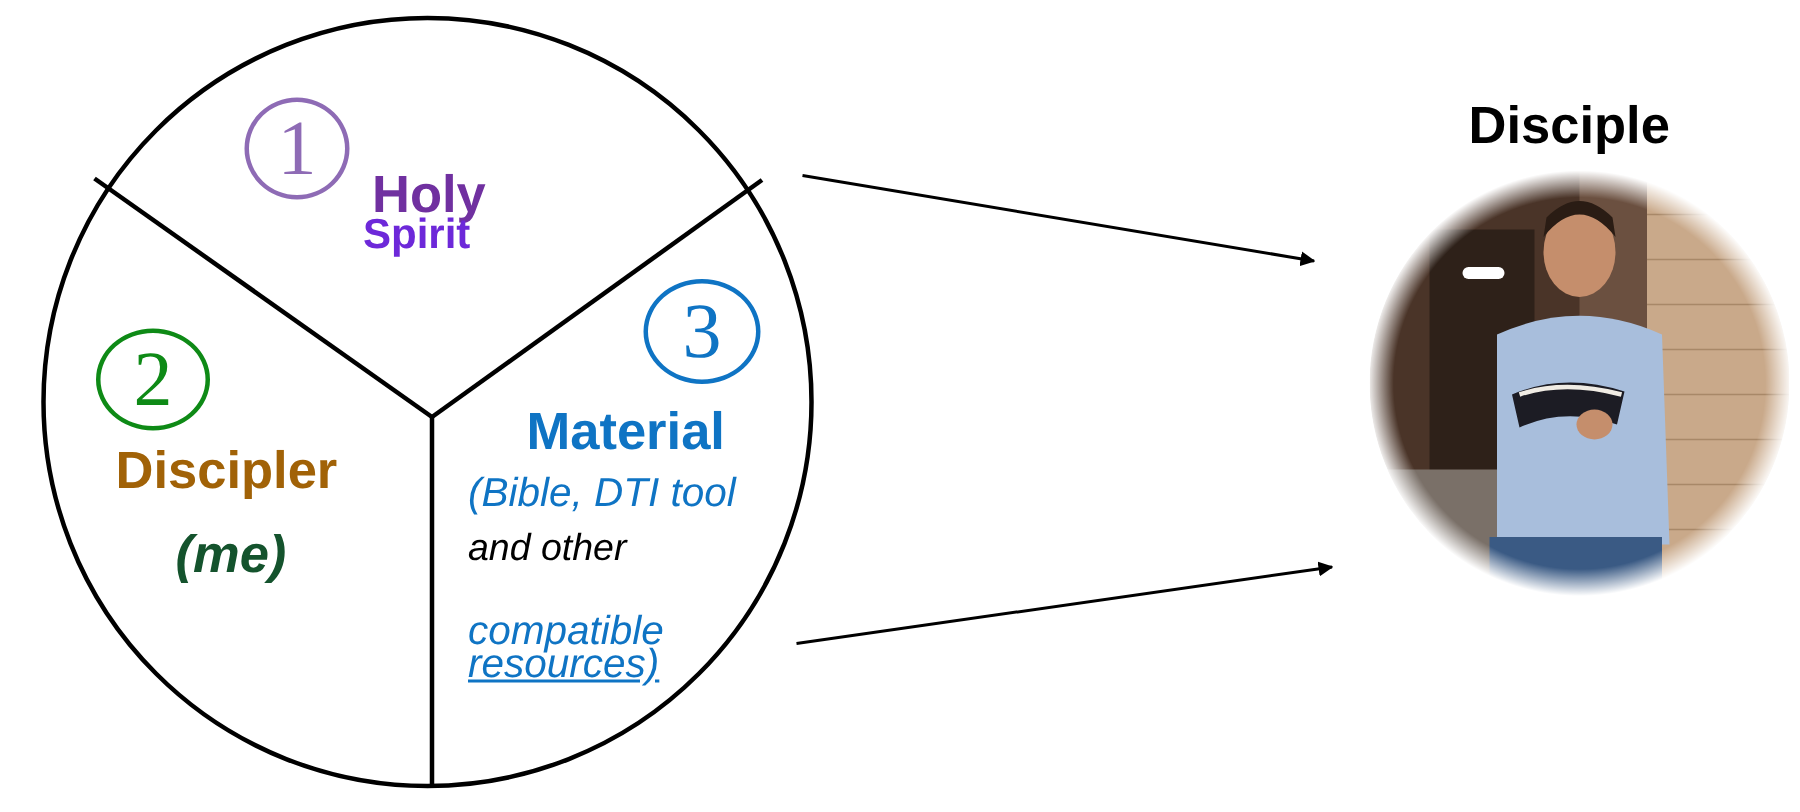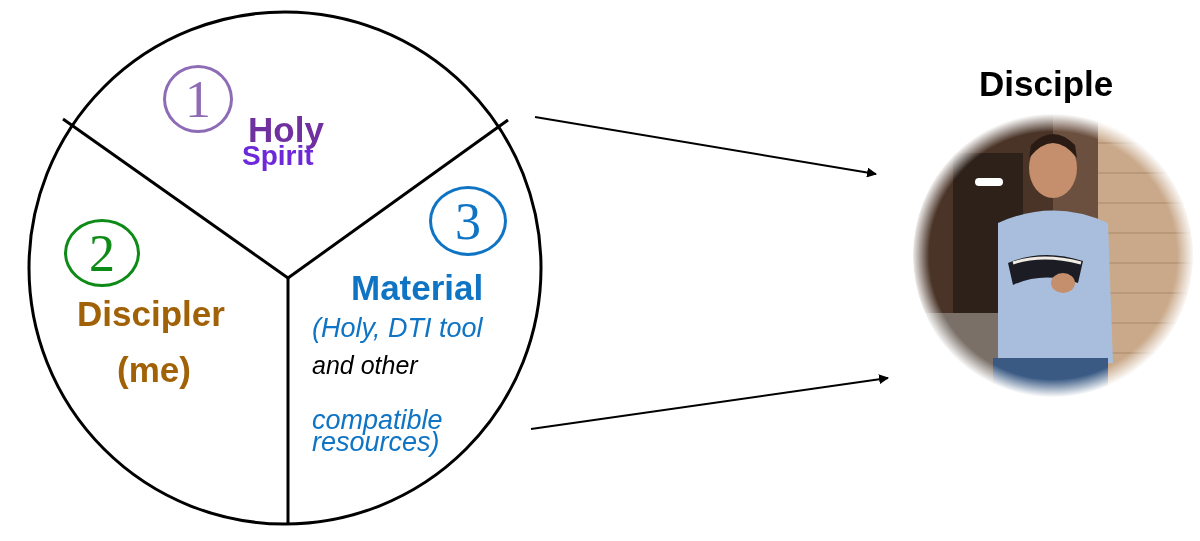--- a/index.html
+++ b/index.html
@@ -26,28 +26,28 @@
   <line x1="535" y1="117" x2="876" y2="174" stroke="#000" stroke-width="2" marker-end="url(#ah)"></line>
   <line x1="531" y1="429" x2="888" y2="378" stroke="#000" stroke-width="2" marker-end="url(#ah)"></line>
 </svg>
 
 <div class="num" style="left:163px;top:65px;width:70px;height:68px;border:3px solid #8e6bb5;color:#8e6bb5;font-size:52px;">1</div>
 <div class="lbl" style="left:248px;top:110px;font-size:35px;color:#7030a0;">Holy</div>
 <div class="lbl" style="left:242px;top:140px;font-size:28px;color:#6d28d9;">Spirit</div>
 
 <div class="num" style="left:64px;top:219px;width:76px;height:68px;border:3px solid #0e8a16;color:#0e8a16;font-size:52px;">2</div>
 <div class="lbl" style="left:77px;top:294px;font-size:35px;color:#a16207;">Discipler</div>
-<div class="lbl" style="left:117px;top:350px;font-size:35px;color:#a16207;">(me)</div>
+<div class="lbl" style="left:117px;top:350px;font-size:35px;color:#14532d;font-style:italic;">(me)</div>
 
 <div class="num" style="left:429px;top:186px;width:78px;height:70px;border:3px solid #0f74c4;color:#0f74c4;font-size:52px;">3</div>
 <div class="lbl" style="left:322px;top:268px;font-size:35px;color:#0f74c4;margin-left:29px;">Material</div>
-<div class="lbl" style="left:312px;top:313px;font-size:27px;font-weight:normal;font-style:italic;color:#0f74c4;">(Holy, DTI tool</div>
+<div class="lbl" style="left:312px;top:313px;font-size:27px;font-weight:normal;font-style:italic;color:#0f74c4;">(Bible, DTI tool</div>
 <div class="lbl" style="left:312px;top:351px;font-size:25px;font-weight:normal;font-style:italic;color:#000000;">and other</div>
 <div class="lbl" style="left:312px;top:389px;font-size:27px;font-weight:normal;font-style:italic;color:#0f74c4;margin-top:16px;">compatible</div>
-<div class="lbl" style="left:312px;top:427px;font-size:27px;font-weight:normal;font-style:italic;color:#0f74c4;">resources)</div>
+<div class="lbl" style="left:312px;top:427px;font-size:27px;font-weight:normal;font-style:italic;color:#0f74c4;text-decoration:underline;">resources)</div>
 
 <div class="lbl" style="left:979px;top:64px;font-size:35px;color:#000;">Disciple</div>
 <div class="photo">
   <svg width="280" height="285" viewBox="0 0 280 285">
     <rect width="280" height="285" fill="#6b5040"></rect>
     <rect x="0" y="0" width="140" height="285" fill="#4a3428"></rect>
     <rect x="40" y="40" width="70" height="190" fill="#2e2119"></rect>
     <rect x="62" y="65" width="28" height="8" rx="4" fill="#ffffff"></rect>
     <rect x="185" y="0" width="95" height="285" fill="#c9a98a"></rect>
     <g stroke="#a88868" stroke-width="1">

